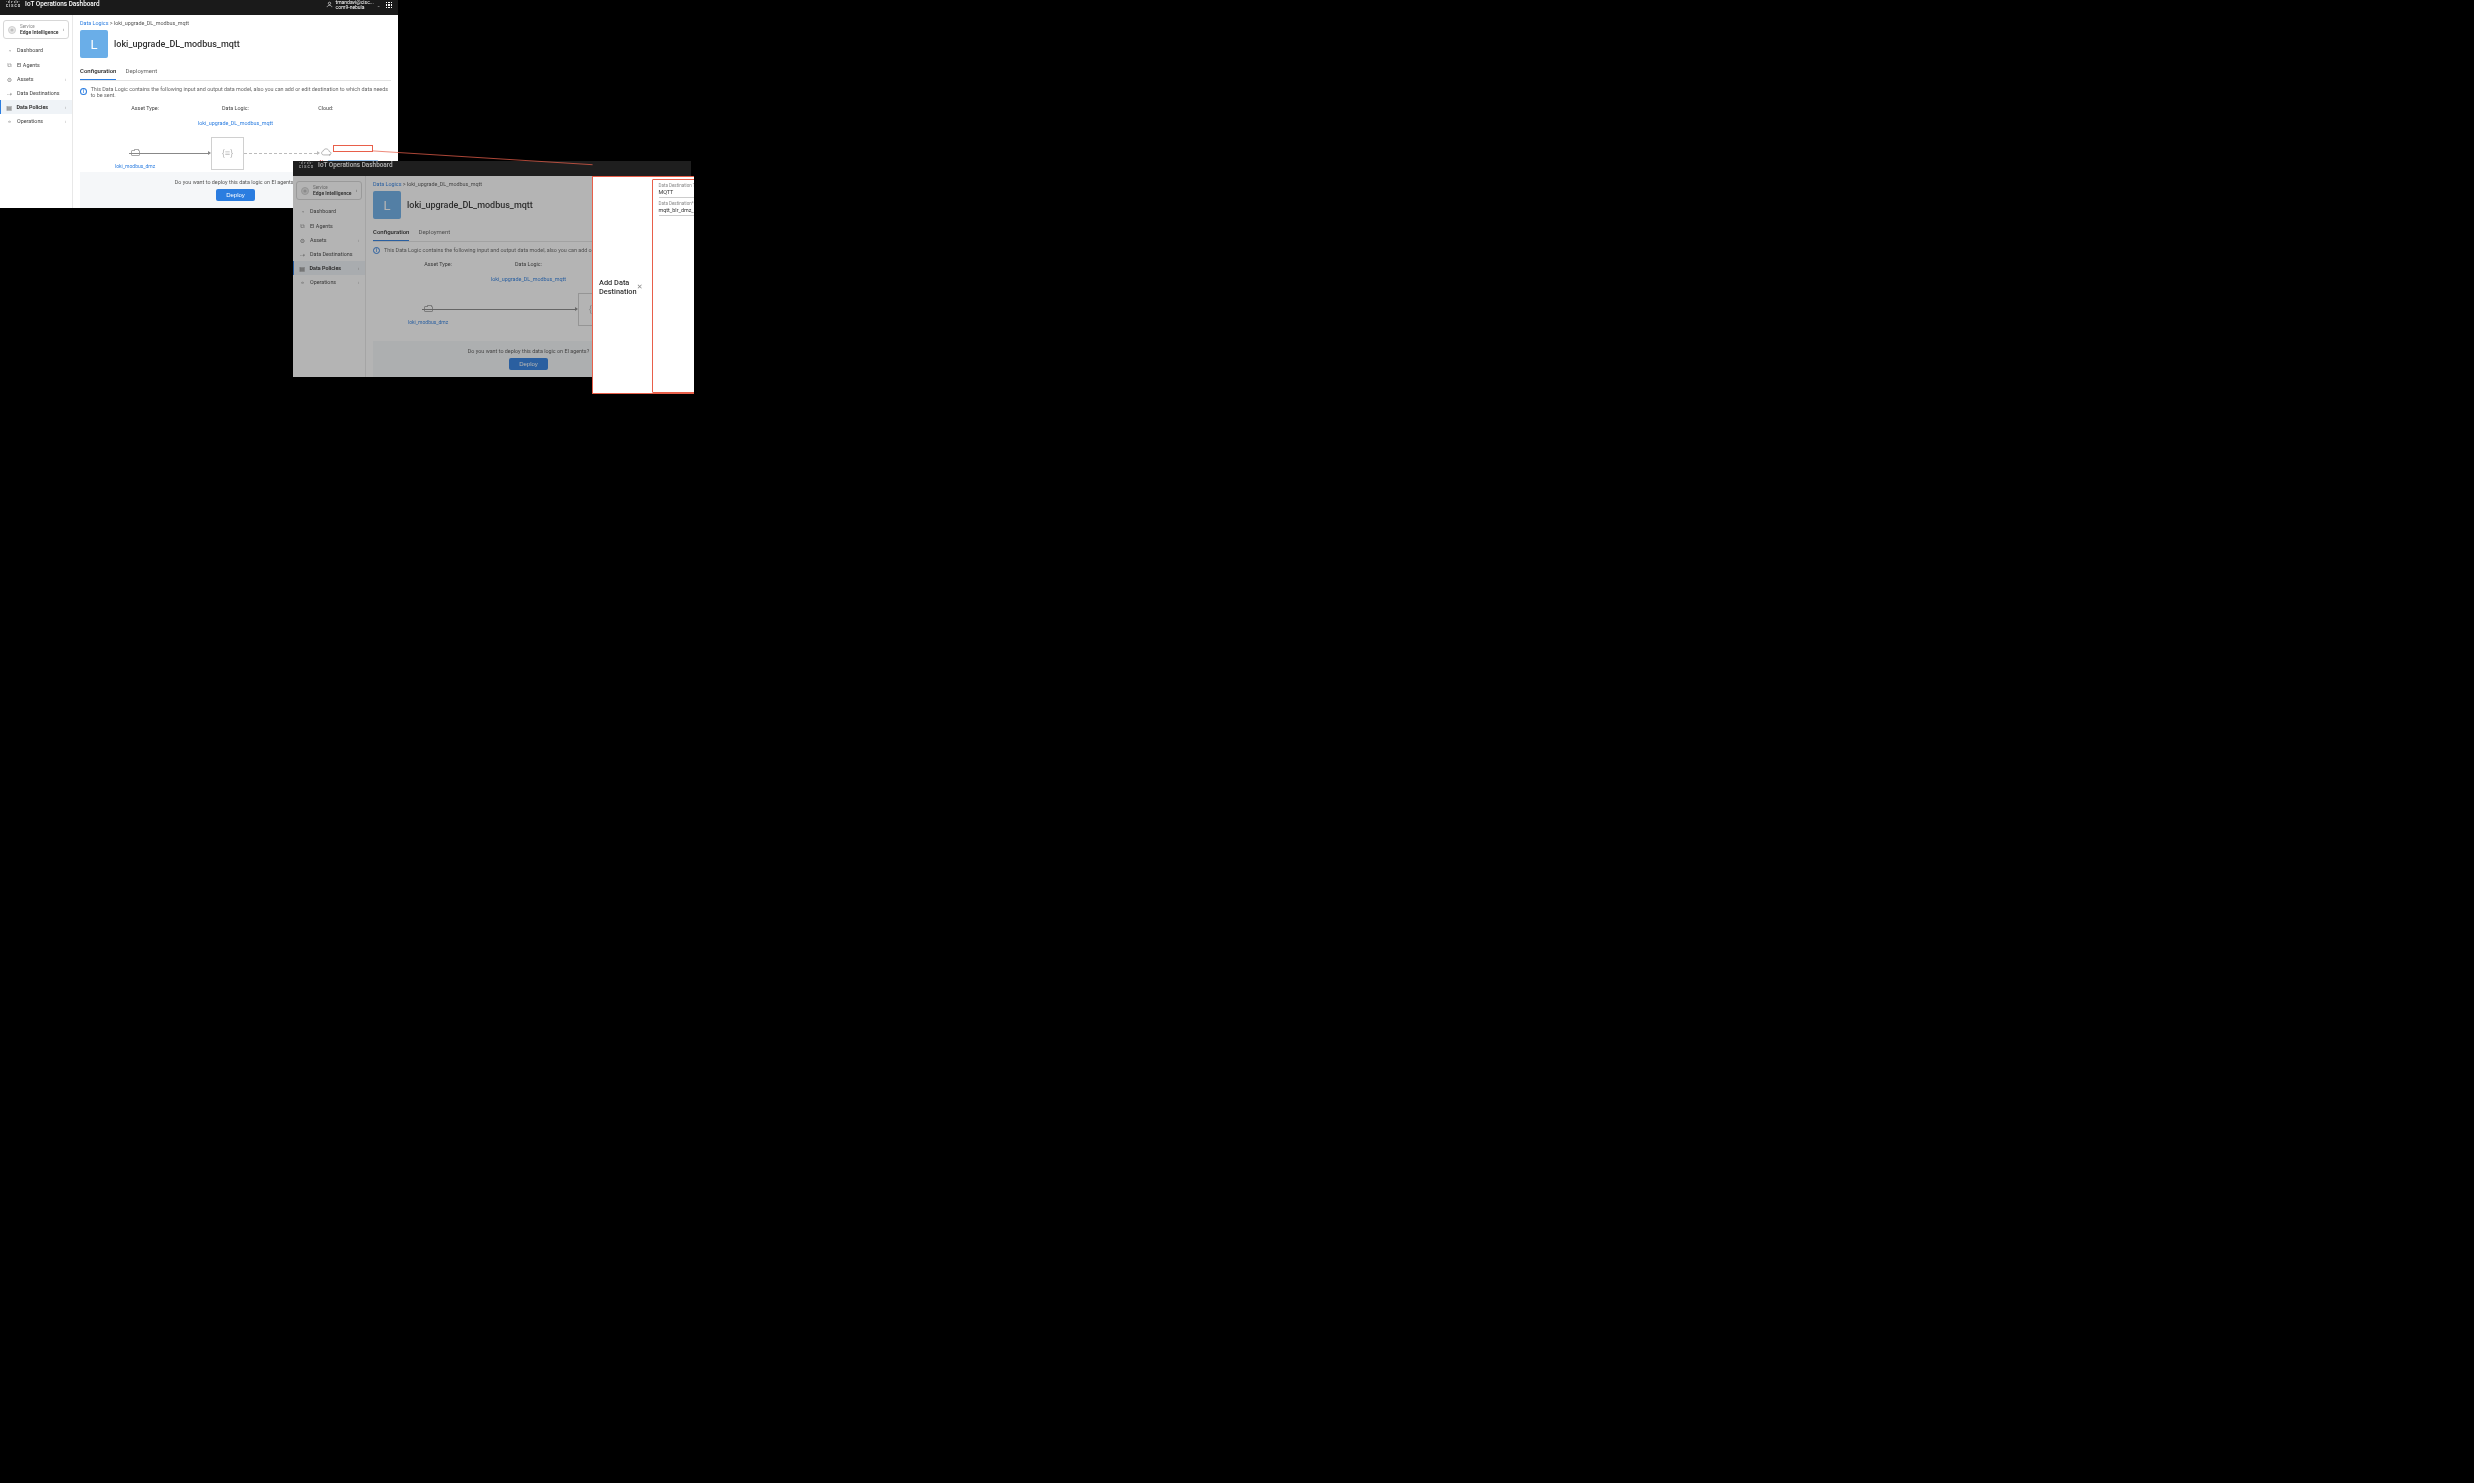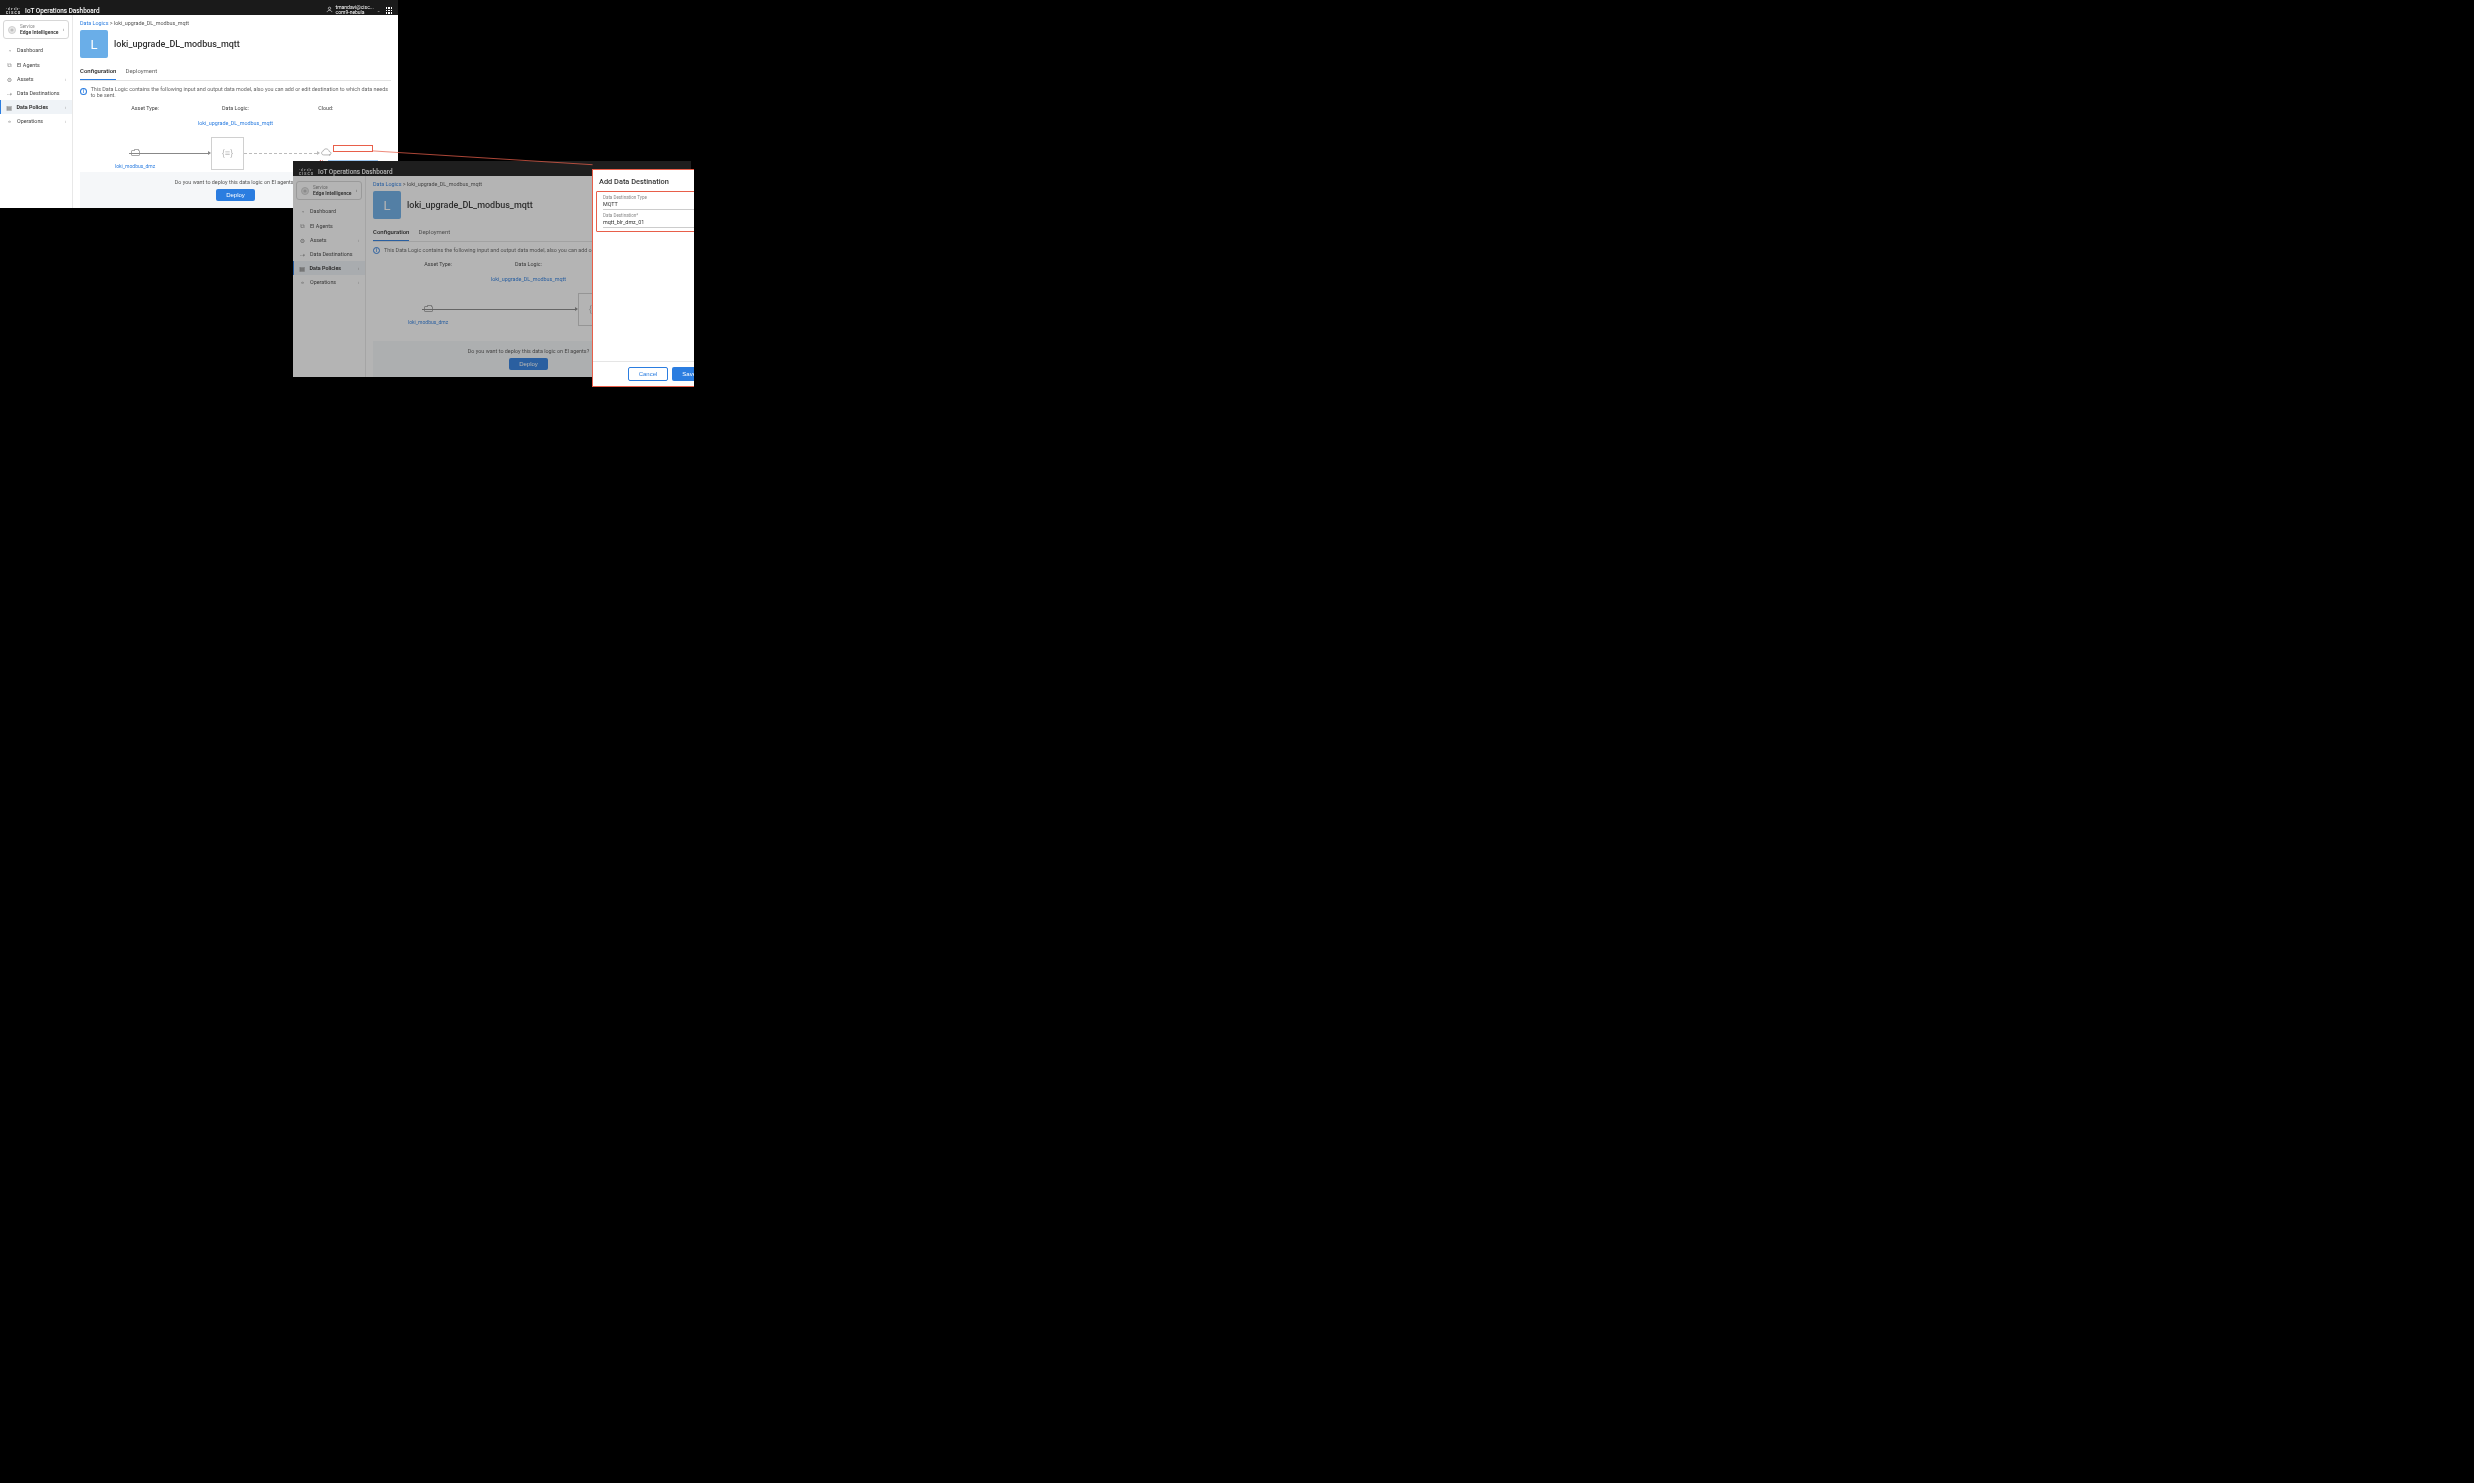--- a/index.html
+++ b/index.html
@@ -17,21 +17,21 @@
   .frame {
     position: absolute;
     background: #fff;
     overflow: hidden;
   }
   .topbar {
     height: 15.3px;
     background: #1a1a1a;
     color: #fff;
     display: flex;
-    align-items: flex-end;
+    align-items: flex-start;
     padding: 0 6px;
     justify-content: space-between;
   }
   .brand { display: flex; align-items: center; gap: 4px; font-size: 6.4px; font-weight: 500; }
   .brand-logo { font-size: 4px; line-height: 4px; letter-spacing: 0.5px; }
   .brand-logo .sub { font-size: 3.5px; letter-spacing: 1px; display:block; }
   .tb-right { display: flex; align-items: center; gap: 5px; font-size: 5px; }
   .user-block { display: flex; align-items: center; gap: 3px; }
   .user-text { line-height: 5px; }
   .user-text div { font-size: 5px; }
@@ -165,23 +165,23 @@
   
   #frameA { left:0; top:0; width:398px; height:208px; }
 
   
   #frameB { left:293px; top:161px; width:398px; height:216px; }
   #frameB .overlay-dim {
     position:absolute; inset:0; background:rgba(40,40,40,0.35); pointer-events:none;
   }
   
   .side-panel {
-    position:absolute; top:170px; left:593px; width:118px; height:216px;
+    position:absolute; top:177px; left:593px; width:118px; height:216px;
     background:#fff; z-index:30;
-    display:flex; flex-direction:column;
+    display:flex; flex-direction:row;
     outline:0.7px solid #e85f4a;
   }
   .side-panel .sp-head {
     display:flex; align-items:center; justify-content:space-between;
     padding:7px 6px 3px 6px;
   }
   .side-panel .sp-title { font-size:7.4px; font-weight:500; color:#333; }
   .side-panel .sp-close { color:#888; font-size:7px; cursor:pointer; }
   .field { padding:3px 6px 0 6px; }
   .field .flabel { font-size:4.5px; color:#888; margin-bottom:1px; }

